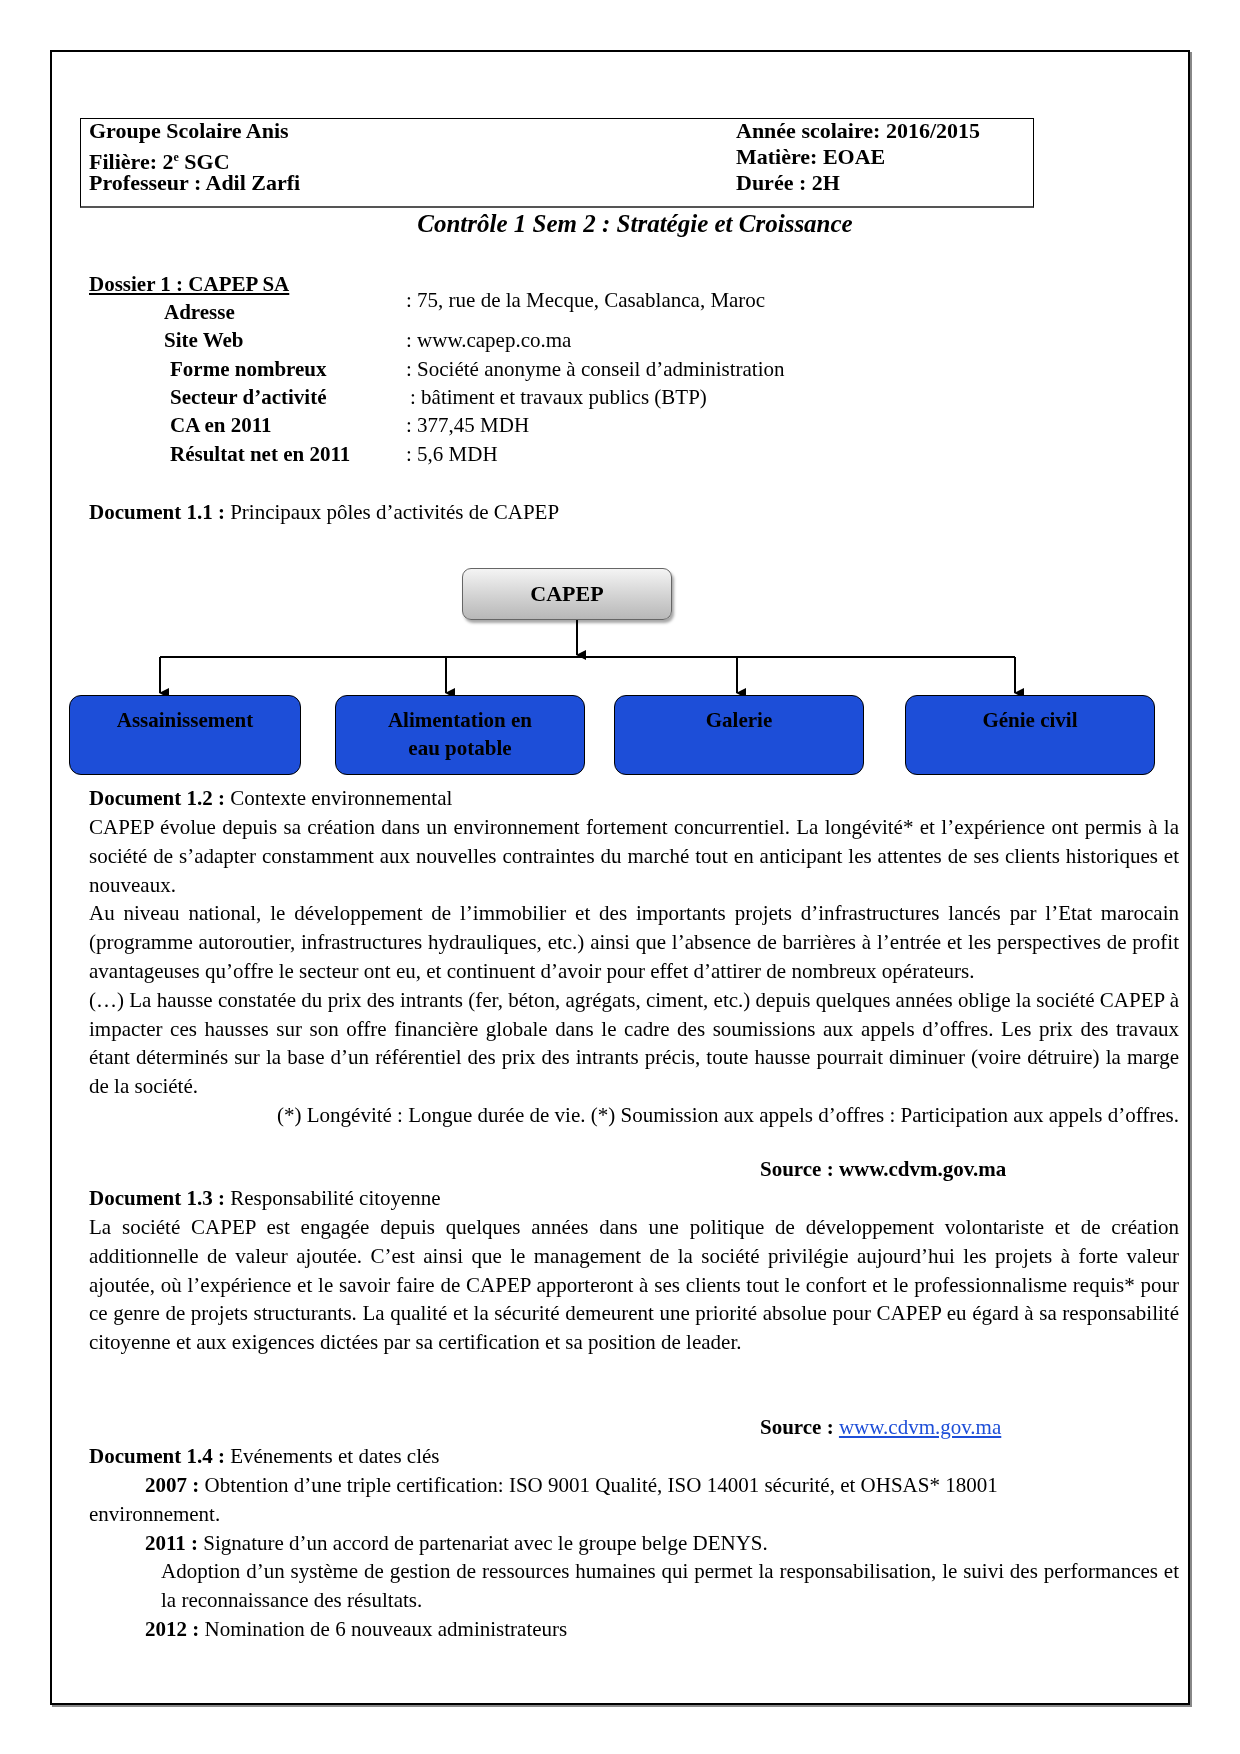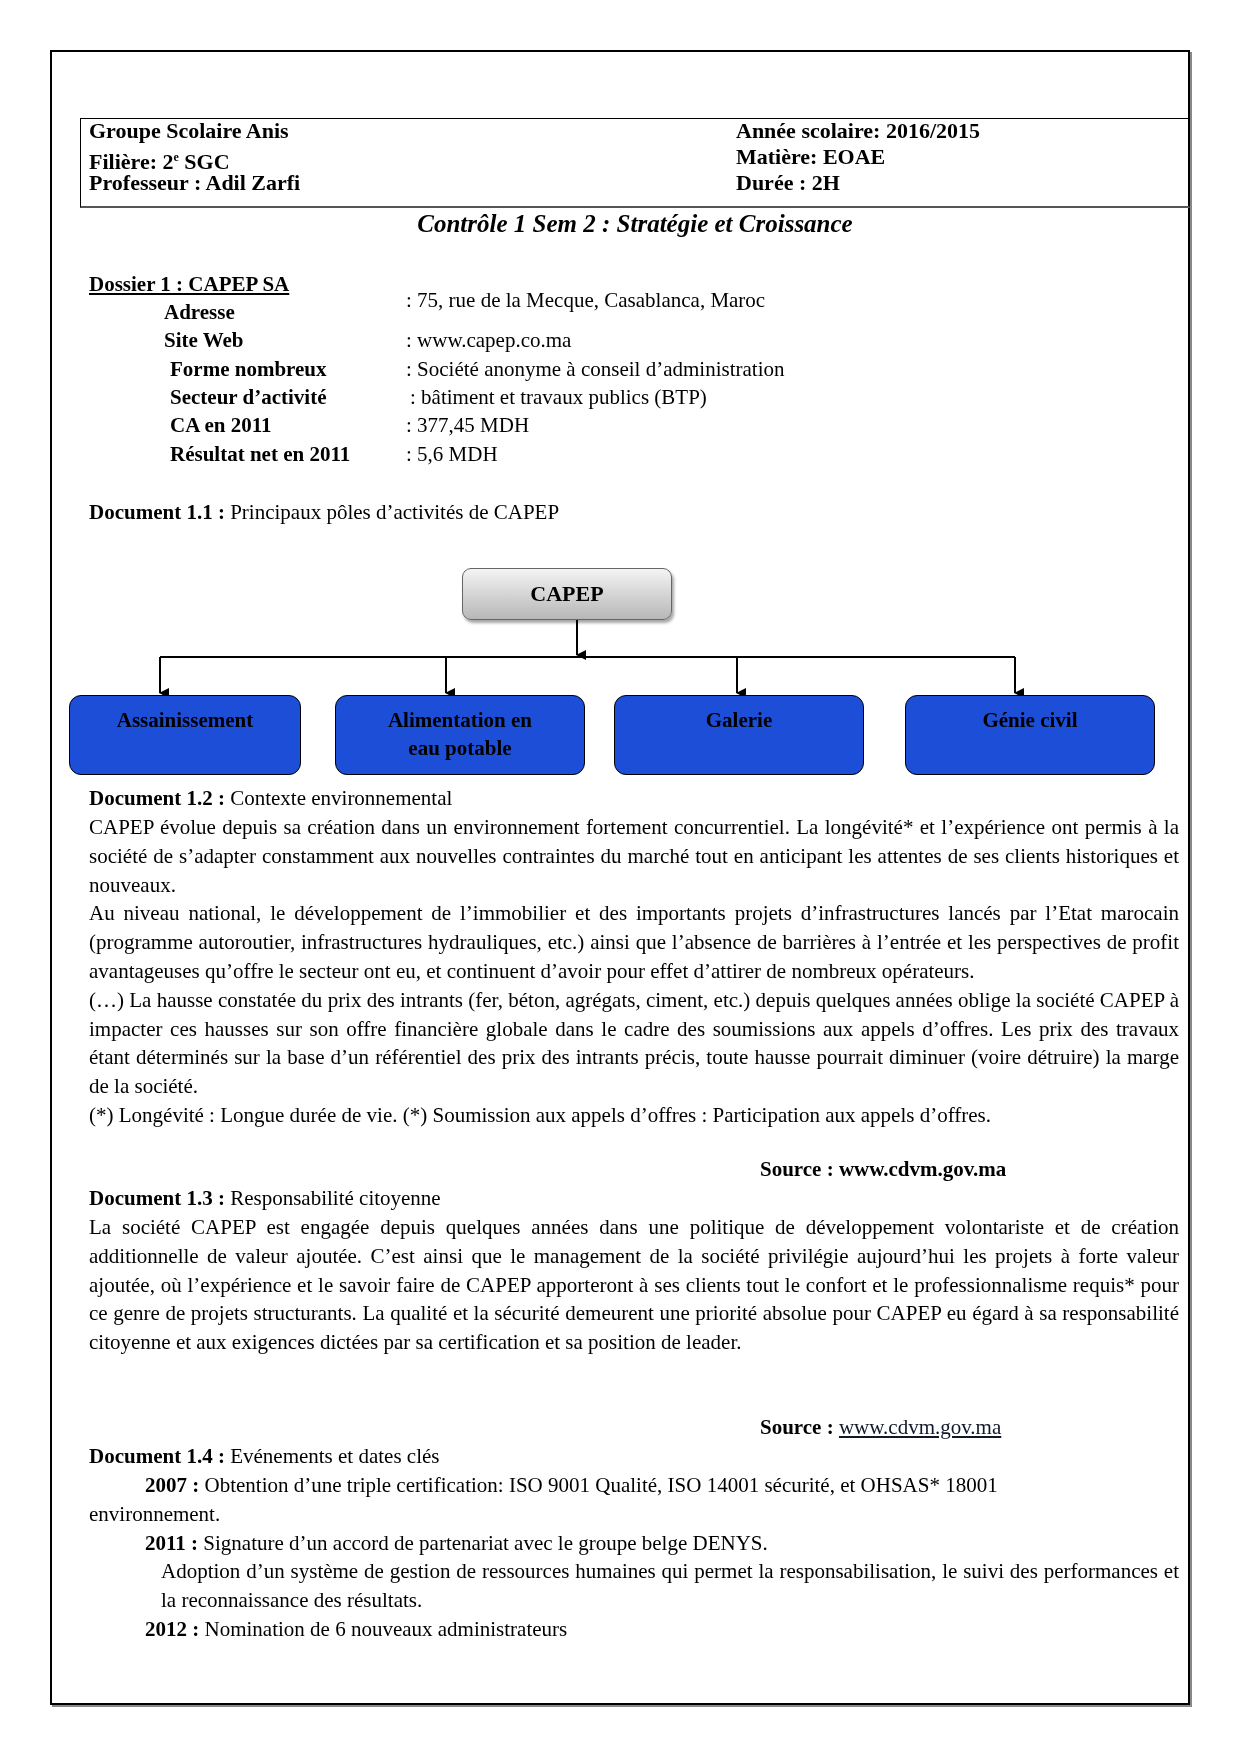--- a/index.html
+++ b/index.html
@@ -1,20 +1,20 @@
 <!DOCTYPE html>
 <html><head>
 <meta charset="utf-8">
 <style>
   html, body { margin:0; padding:0; background:#ffffff; }
   body { width:1240px; height:1754px; position:relative; overflow:hidden;
          font-family:"Liberation Serif","DejaVu Serif",serif; color:#000; }
   .page-border { position:absolute; left:50px; top:50px; width:1140px; height:1655px;
                  border:2px solid #000; box-shadow:2px 2px 0 #888; box-sizing:border-box; }
-  .hdr { position:absolute; left:80px; top:118px; width:1110px; height:90px;
+  .hdr { position:absolute; left:80px; top:118px; width:954px; height:90px;
          border:1.5px solid #000; border-bottom:2px solid #555; box-sizing:border-box; }
   .hdr-row { position:absolute; left:8px; font-weight:bold; font-size:22px; line-height:28px; }
   .hdr-right { position:absolute; left:655px; font-weight:bold; font-size:22px; line-height:28px; }
   .title { position:absolute; left:0; width:1270px; top:210px; text-align:center;
            font-weight:bold; font-style:italic; font-size:25px; }
   .abs { position:absolute; white-space:nowrap; }
   .txt { font-size:21px; line-height:29px; }
   .b { font-weight:bold; }
   .u { text-decoration:underline; }
   .info-label { position:absolute; font-weight:bold; font-size:21px; }
@@ -23,21 +23,21 @@
           text-align:justify; }
   .para p { margin:0; }
   .box { position:absolute; border:1.6px solid #000; border-radius:12px; background:#1d4ed8;
          box-sizing:border-box; text-align:center; font-weight:bold; font-size:21px; line-height:28px;
          padding-top:10px; }
   .root-box { position:absolute; left:462px; top:568px; width:210px; height:52px;
               border:1.5px solid #666; border-radius:9px; box-sizing:border-box;
               background:linear-gradient(#f4f4f4, #cfcfcf 60%, #b8b8b8);
               box-shadow:2px 3px 3px rgba(0,0,0,0.35); text-align:center;
               font-weight:bold; font-size:22px; line-height:50px; }
-  .link { color:#0f172a; text-decoration:underline; }
+  .link { color:#1d4ed8; text-decoration:underline; }
   svg.connectors { position:absolute; left:0; top:0; }
 </style>
 </head>
 <body>
 
 <div class="page-border"></div>
 
 <div class="hdr">
   <div class="hdr-row" style="top:-2px">Groupe Scolaire Anis</div>
   <div class="hdr-row" style="top:24px"><span>Filière: 2</span><sup style="font-size:12px">e</sup><span> SGC</span></div>
@@ -84,21 +84,21 @@
 <div class="box" style="left:69px; top:695px; width:232px; height:80px;">Assainissement</div>
 <div class="box" style="left:335px; top:695px; width:250px; height:80px; padding-left:40px; padding-right:40px;">Alimentation en eau potable</div>
 <div class="box" style="left:614px; top:695px; width:250px; height:80px;">Galerie</div>
 <div class="box" style="left:905px; top:695px; width:250px; height:80px;">Génie civil</div>
 
 <div class="abs txt" style="left:89px; top:784px;"><span class="b">Document 1.2 :</span><span> Contexte environnemental</span></div>
 <div class="para" style="top:813px;">
   <p>CAPEP évolue depuis sa création dans un environnement fortement concurrentiel. La longévité* et l’expérience ont permis à la société de s’adapter constamment aux nouvelles contraintes du marché tout en anticipant les attentes de ses clients historiques et nouveaux.</p>
   <p>Au niveau national, le développement de l’immobilier et des importants projets d’infrastructures lancés par l’Etat marocain (programme autoroutier, infrastructures hydrauliques, etc.) ainsi que l’absence de barrières à l’entrée et les perspectives de profit avantageuses qu’offre le secteur ont  eu,  et continuent d’avoir pour effet d’attirer de nombreux opérateurs.</p>
   <p>(…) La hausse constatée du prix des intrants (fer, béton, agrégats, ciment, etc.) depuis quelques années oblige la société CAPEP à impacter ces hausses sur son offre financière globale dans le cadre des soumissions aux appels d’offres. Les prix des travaux étant déterminés sur la base d’un référentiel des prix des intrants précis, toute hausse pourrait diminuer (voire détruire) la marge de la société.</p>
-  <p style="text-align:left; white-space:nowrap;">(*) Longévité : Longue durée de vie. (*) Soumission aux appels d’offres : Participation aux appels d’offres.</p>
+  <p style="text-align:right; white-space:nowrap;">(*) Longévité : Longue durée de vie. (*) Soumission aux appels d’offres : Participation aux appels d’offres.</p>
 </div>
 <div class="abs txt b" style="left:760px; top:1155px;">Source : www.cdvm.gov.ma</div>
 
 <div class="abs txt" style="left:89px; top:1184px;"><span class="b">Document 1.3 :</span><span> Responsabilité citoyenne</span></div>
 <div class="para" style="top:1213px;">
   <p>La société CAPEP est engagée depuis quelques années dans une politique de développement volontariste et de création additionnelle de valeur ajoutée. C’est ainsi que le management de la société privilégie aujourd’hui les projets à forte valeur ajoutée, où l’expérience et le savoir faire de CAPEP apporteront à ses clients tout le confort et le professionnalisme requis* pour ce genre de projets structurants. La qualité et la sécurité demeurent une priorité absolue pour CAPEP eu égard à sa responsabilité citoyenne et aux exigences dictées par sa certification et sa position de leader.</p>
 </div>
 <div class="abs txt" style="left:760px; top:1413px;"><span class="b">Source : </span><span class="link">www.cdvm.gov.ma</span></div>
 
 <div class="abs txt" style="left:89px; top:1442px;"><span class="b">Document 1.4 :</span><span> Evénements et dates clés</span></div>

